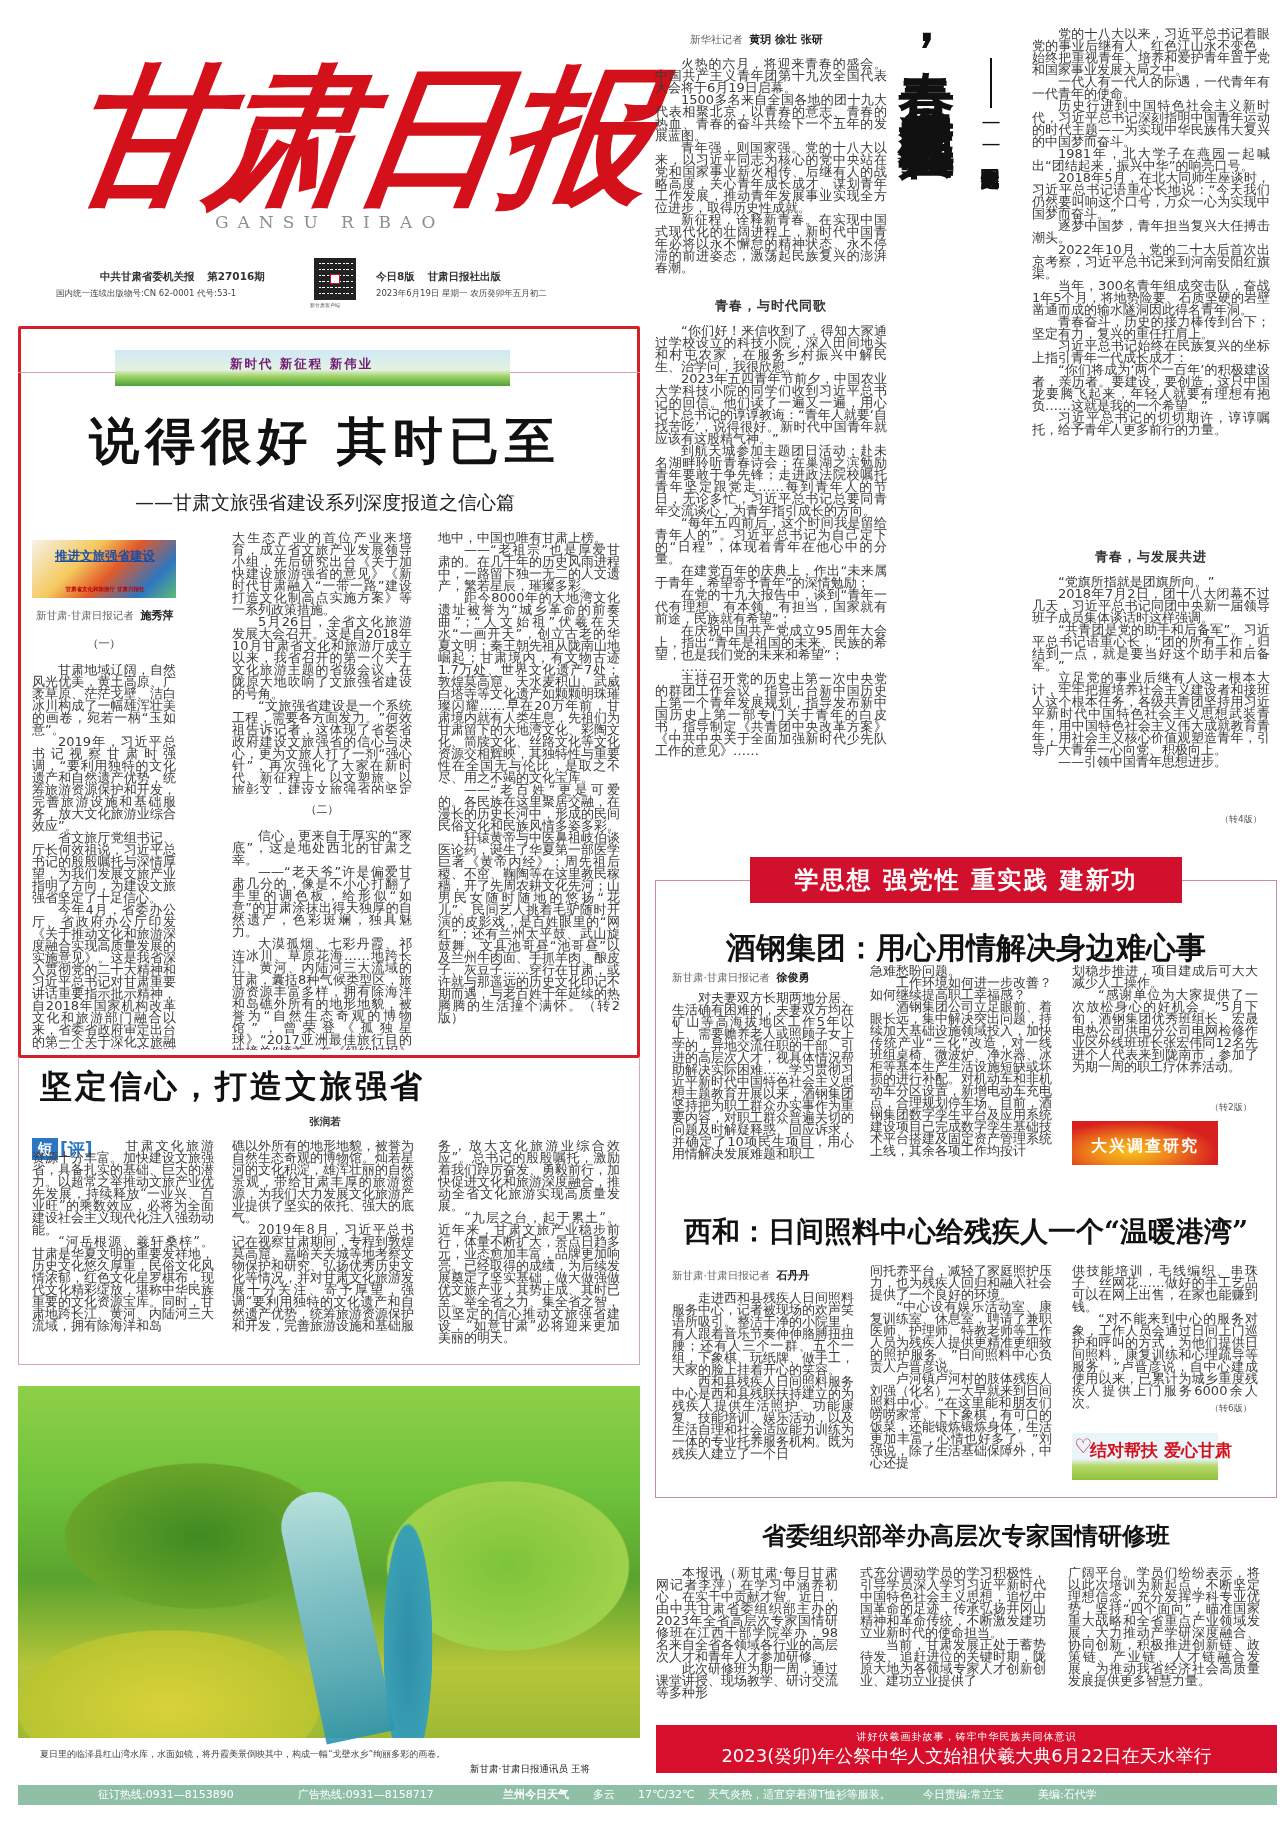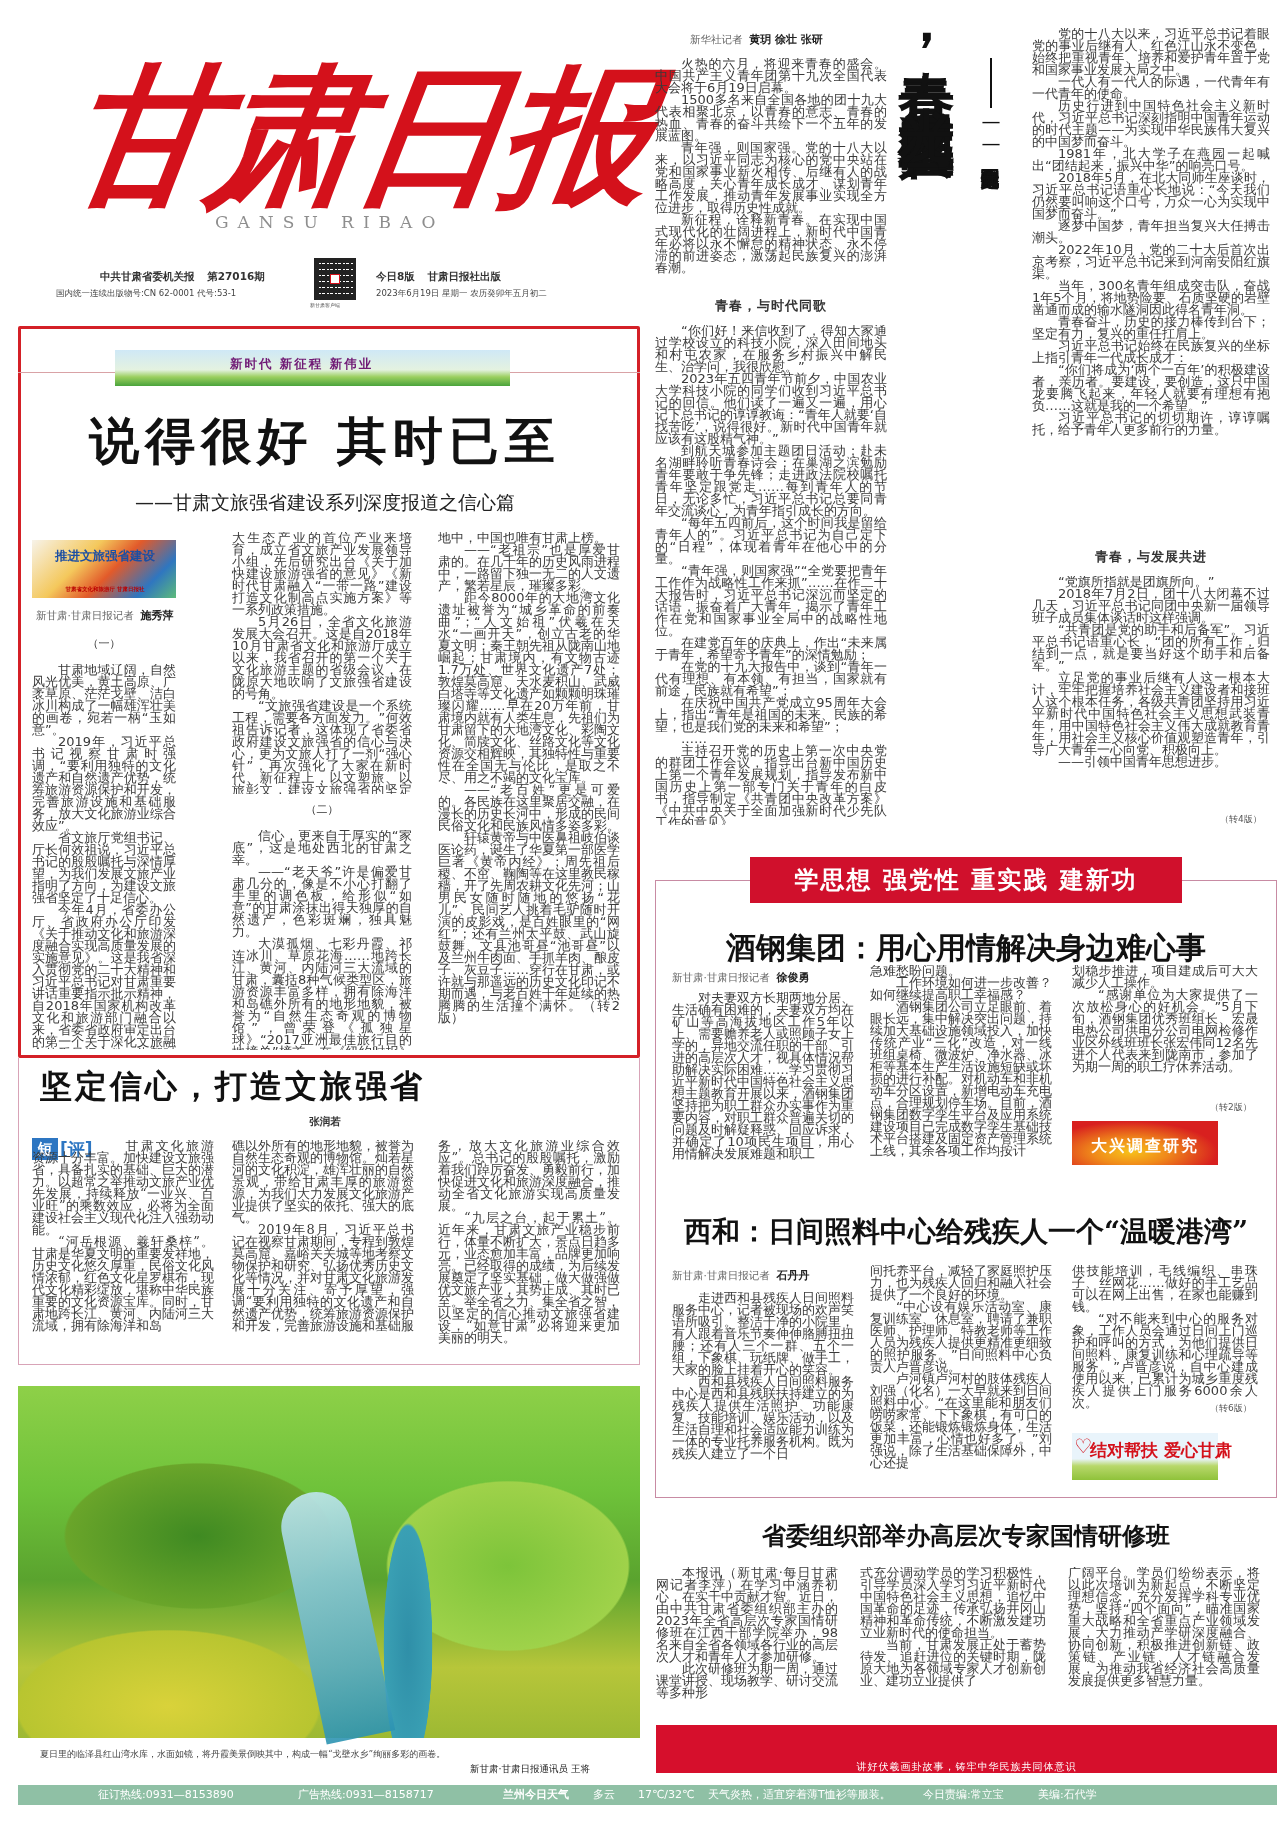--- a/index.html
+++ b/index.html
@@ -36,21 +36,21 @@
 
   
   .red-box { left: 18px; top: 326px; width: 622px; height: 732px; border: 3px solid #d42027; border-radius: 2px; }
   .banner-strip { left: 115px; top: 350px; width: 395px; height: 36px;
     background: linear-gradient(180deg, #cfe8f6 0%, #e4f2e0 55%, #9bcf5e 75%, #4aa33c 100%); }
   .banner-strip-line { left: 18px; top: 372px; width: 622px; height: 1px; background: #d9a2a6; }
   .banner-strip-text { left: 230px; top: 356px; font-size: 12.5px; color: #701a75; font-weight: bold; letter-spacing: 2px; }
   .box-title { left: 40px; top: 408px; width: 570px; text-align: center; font-size: 50px; font-weight: bold; color: #111; letter-spacing: 6px; white-space: nowrap; }
   .box-sub { left: 40px; top: 490px; width: 570px; text-align: center; font-size: 19px; color: #222; white-space: nowrap; }
   .tile { left: 32px; top: 540px; width: 144px; height: 58px; background: linear-gradient(135deg, #f7f3ea 0%, #f4c85c 35%, #e25a2a 55%, #2f76c0 80%, #5dbb7a 100%); }
-  .tile-title { left: 40px; top: 548px; width: 130px; text-align: center; font-size: 12.5px; font-weight: bold; color: #1c4fa3; font-family: "DejaVu Serif", serif; }
+  .tile-title { left: 40px; top: 548px; width: 130px; text-align: center; font-size: 12.5px; font-weight: bold; color: #1c4fa3; font-family: "DejaVu Serif", serif; text-decoration: underline; }
   .tile-cap { left: 40px; top: 586px; width: 130px; text-align: center; font-size: 5.5px; color: #b00; font-weight: bold; }
   .sec-num { font-size: 11px; color: #333; text-align: center; }
 
   
   .essay-frame { left: 18px; top: 1058px; width: 622px; height: 307px; border: 1.5px solid #d8a3b7; border-top: none; }
   .essay-title { left: 40px; top: 1065px; width: 570px; text-align: left; font-size: 32px; font-weight: bold; color: #111; letter-spacing: 3px; white-space: nowrap; }
   .essay-author { left: 40px; top: 1115px; width: 570px; text-align: center; font-size: 10.5px; font-weight: bold; color: #333; }
   .tag-short { left: 32px; top: 1138px; width: 26px; height: 22px; background: #2d76c2; color: #fff; font-size: 15px; font-weight: bold; text-align: center; line-height: 22px; }
   .tag-ping { left: 60px; top: 1138px; font-size: 17px; font-weight: bold; color: #2d76c2; line-height: 22px; }
 
@@ -72,21 +72,21 @@
 
   
   .study-banner { left: 750px; top: 857px; width: 432px; height: 46px; background: #d0102c; color: #fff; font-size: 24px; font-weight: bold; text-align: center; line-height: 46px; letter-spacing: 2px; }
   .right-frame { left: 655px; top: 880px; width: 622px; height: 618px; border: 1.5px solid #c88ba3; }
   .article-head { font-family: "DejaVu Serif", serif; font-size: 30px; font-weight: bold; color: #111; text-align: center; white-space: nowrap; }
   .dx-badge { left: 1072px; top: 1121px; width: 146px; height: 44px; background: radial-gradient(ellipse at 40% 70%, #f7c21a 0%, #f08a1a 30%, #d8201f 70%); color: #fff; font-size: 16px; font-weight: bold; text-align: center; line-height: 50px; letter-spacing: 2px; }
   .jd-badge { left: 1072px; top: 1433px; width: 146px; height: 47px; background: linear-gradient(180deg, #e9f4fb 0%, #e9f4fb 55%, #b8d86b 70%, #8fc23a 100%); }
   .jd-badge-text { left: 1090px; top: 1439px; font-size: 17px; font-weight: bold; color: #d4111b; white-space: nowrap; }
   .jd-heart { left: 1074px; top: 1436px; font-size: 20px; color: #d4111b; line-height: 20px; }
   .red-banner { left: 656px; top: 1725px; width: 621px; height: 48px; background: #d60f2c; color: #fff; text-align: center; }
-  .red-banner-top { display: block; font-size: 10px; padding-top: 5px; letter-spacing: 1px; margin-top: 30px; }
+  .red-banner-top { display: block; font-size: 10px; padding-top: 5px; letter-spacing: 1px; }
   .red-banner-main { display: block; font-size: 18px; line-height: 24px; }
 </style>
 </head>
 <body>
 
 <div class="abs logo">甘肃日报</div>
 <div class="abs logo-en">GANSU  RIBAO</div>
 
 <div class="abs meta" style="left:100px; top:270px;">
   <b>中共甘肃省委机关报</b>&nbsp;&nbsp;&nbsp;
@@ -111,21 +111,20 @@
   <p>1500多名来自全国各地的团十九大代表相聚北京，以青春的意志、青春的热血、青春的奋斗共绘下一个五年的发展蓝图。</p>
   <p>青年强，则国家强。党的十八大以来，以习近平同志为核心的党中央站在党和国家事业薪火相传、后继有人的战略高度，关心青年成长成才、谋划青年工作发展，推动青年发展事业实现全方位进步，取得历史性成就。</p>
   <p>新征程，诠释新青春。在实现中国式现代化的壮阔进程上，新时代中国青年必将以永不懈怠的精神状态、永不停滞的前进姿态，激荡起民族复兴的澎湃春潮。</p>
 </div>
 <div class="abs sub-head" style="left:655px; top:297px; width:232px;">青春，与时代同歌</div>
 <div class="col body-text" style="left:655px; top:325px; width:232px; height:500px;">
   <p>“你们好！来信收到了，得知大家通过学校设立的科技小院，深入田间地头和村屯农家，在服务乡村振兴中解民生、治学问，我很欣慰。”</p>
   <p>2023年五四青年节前夕，中国农业大学科技小院的同学们收到习近平总书记的回信。他们读了一遍又一遍，用心记下总书记的谆谆教诲：“青年人就要‘自找苦吃’，说得很好。新时代中国青年就应该有这股精气神。”</p>
   <p>到航天城参加主题团日活动；赴未名湖畔聆听青春诗会；在巢湖之滨勉励青年要敢于争先锋；走进政法院校嘱托青年坚定跟党走……每到青年人的节日，无论多忙，习近平总书记总要同青年交流谈心，为青年指引成长的方向。</p>
   <p>“每年五四前后，这个时间我是留给青年人的”。习近平总书记为自己定下的“日程”，体现着青年在他心中的分量。</p>
-  <p>“青年强，则国家强”“全党要把青年工作作为战略性工作来抓”……在作二十大报告时，习近平总书记深沉而坚定的话语，振奋着广大青年，揭示了青年工作在党和国家事业全局中的战略性地位。</p>
   <p>在建党百年的庆典上，作出“未来属于青年，希望寄予青年”的深情勉励；</p>
   <p>在党的十九大报告中，谈到“青年一代有理想、有本领、有担当，国家就有前途，民族就有希望”；</p>
   <p>在庆祝中国共产党成立95周年大会上，指出“青年是祖国的未来、民族的希望，也是我们党的未来和希望”；</p>
   <p>……</p>
   <p>主持召开党的历史上第一次中央党的群团工作会议，指导出台新中国历史上第一个青年发展规划，指导发布新中国历史上第一部专门关于青年的白皮书，指导制定《共青团中央改革方案》《中共中央关于全面加强新时代少先队工作的意见》……</p>
 </div>
 
 <div class="abs v-head" style="left:897px; top:30px; height:700px;">青春，在复兴征程上闪闪发光</div>
 <div class="abs" style="left:990px; top:58px; width:2px; height:50px; background:#111;"></div>
 <div class="abs v-sub" style="left:980px; top:110px; height:560px;">——写在中国共产主义青年团第十九次全国代表大会召开之际</div>

